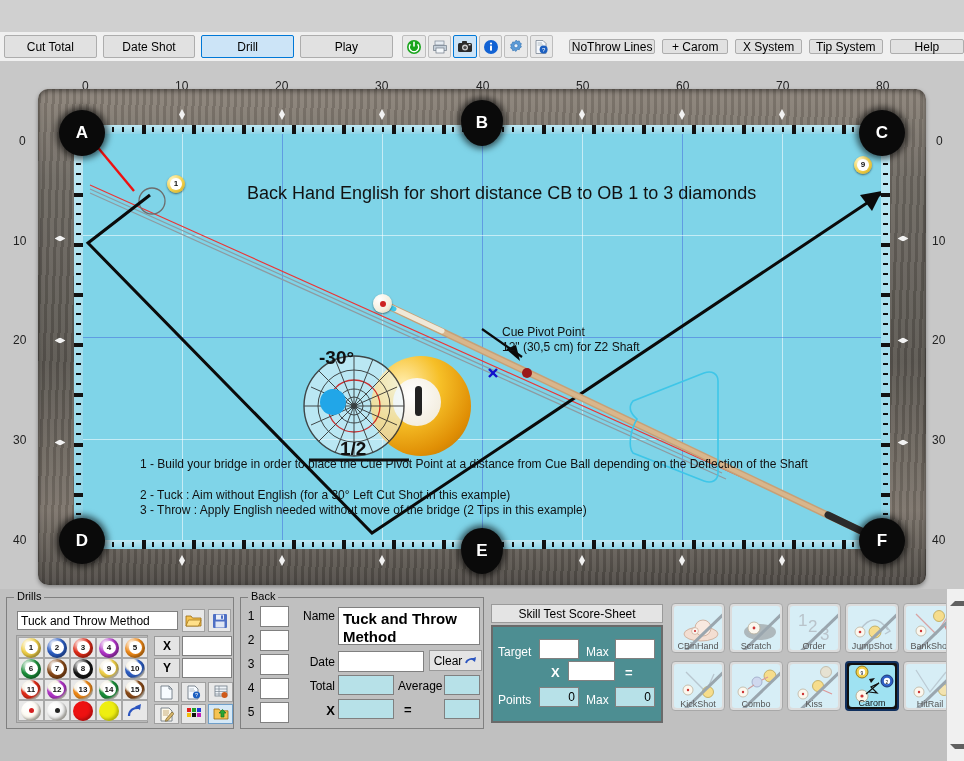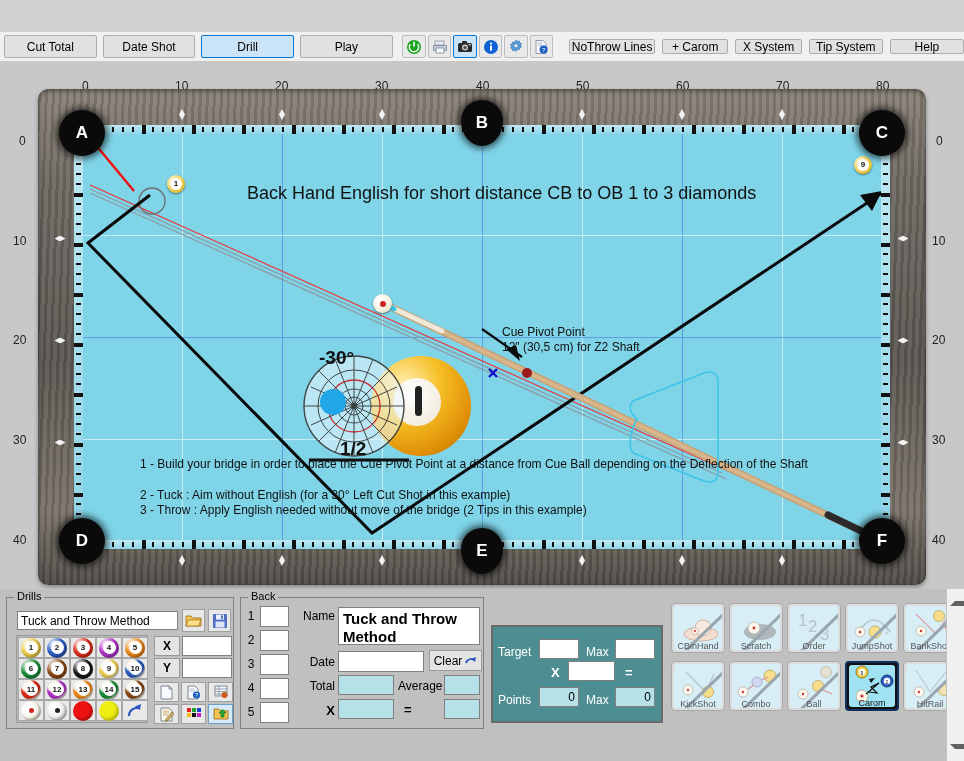--- a/index.html
+++ b/index.html
@@ -906,20 +906,23 @@
 
     <div style="position:absolute;left:291px;top:114px;width:44px;height:16px;text-align:right;font-size:13px;font-weight:bold;color:#000;">X</div>
     <div class="cyanfield" style="position:absolute;left:338px;top:110px;width:56px;height:20px;">
       <span></span>
     </div>
     <div style="position:absolute;left:404px;top:113px;width:20px;height:16px;font-size:13px;font-weight:bold;color:#000;">=</div>
     <div class="cyanfield" style="position:absolute;left:444px;top:110px;width:36px;height:20px;">
       <span></span>
     </div>
 
+    <div class="btn3d" style="position:absolute;left:491px;top:15px;width:172px;height:19px;">
+      <span>Skill Test Score-Sheet</span>
+    </div>
     <div class="scorepanel" style="left:491px;top:36px;width:172px;height:98px;"></div>
     <div class="sp-label" style="left:498px;top:56px;">Target</div>
     <div class="txtfield" style="position:absolute;left:539px;top:50px;width:40px;height:20px;">
       <span></span>
     </div>
     <div class="sp-label" style="left:586px;top:56px;">Max</div>
     <div class="txtfield" style="position:absolute;left:615px;top:50px;width:40px;height:20px;">
       <span></span>
     </div>
     <div class="sp-label" style="left:551px;top:76px;font-weight:bold;font-size:13px;">X</div>
@@ -1045,21 +1048,21 @@
               <circle cx="13" cy="32" r="5" fill="#fbf7ee" stroke="#bdb39e" stroke-width=".8"></circle>
               <circle cx="13" cy="32" r="1.2" fill="#c33"></circle>
               <circle cx="28" cy="24" r="5.5" fill="#f6dd8c" stroke="#bda454" stroke-width=".8"></circle>
               <circle cx="36" cy="10" r="5.5" fill="#e6e2d2" stroke="#bdb39e" stroke-width=".8"></circle>
               <path d="M33 28 l9 4" stroke="#d99" stroke-width="1.2"></path>
             </svg>
                 <svg class="slash" viewBox="0 0 80 70">
               <line x1="6" y1="58" x2="62" y2="4" stroke="#9aa6ae" stroke-width="3"></line>
             </svg>
               </div>
-              <div class="lbl">Ball</div>
+              <div class="lbl">Kiss</div>
             </div>
         <div class="shotbtn sel" style="left:845px;top:72px;">
               <div class="face">
                 <svg width="50" height="46" viewBox="0 0 50 46" style="position:absolute;left:0;top:-2px;">
               <circle cx="13" cy="9" r="6" fill="#f2cf49" stroke="#8a6f12" stroke-width=".9"></circle>
               <circle cx="13" cy="9" r="3.2" fill="#fff"></circle>
               <text x="13" y="11.6" font-size="5" text-anchor="middle" fill="#111" font-family="Liberation Sans, sans-serif">9</text>
               <circle cx="38" cy="18" r="6" fill="#2d5ec4" stroke="#16306e" stroke-width=".9"></circle>
               <circle cx="38" cy="18" r="3.2" fill="#fff"></circle>
               <text x="38" y="20.6" font-size="5" text-anchor="middle" fill="#111" font-family="Liberation Sans, sans-serif">2</text>

